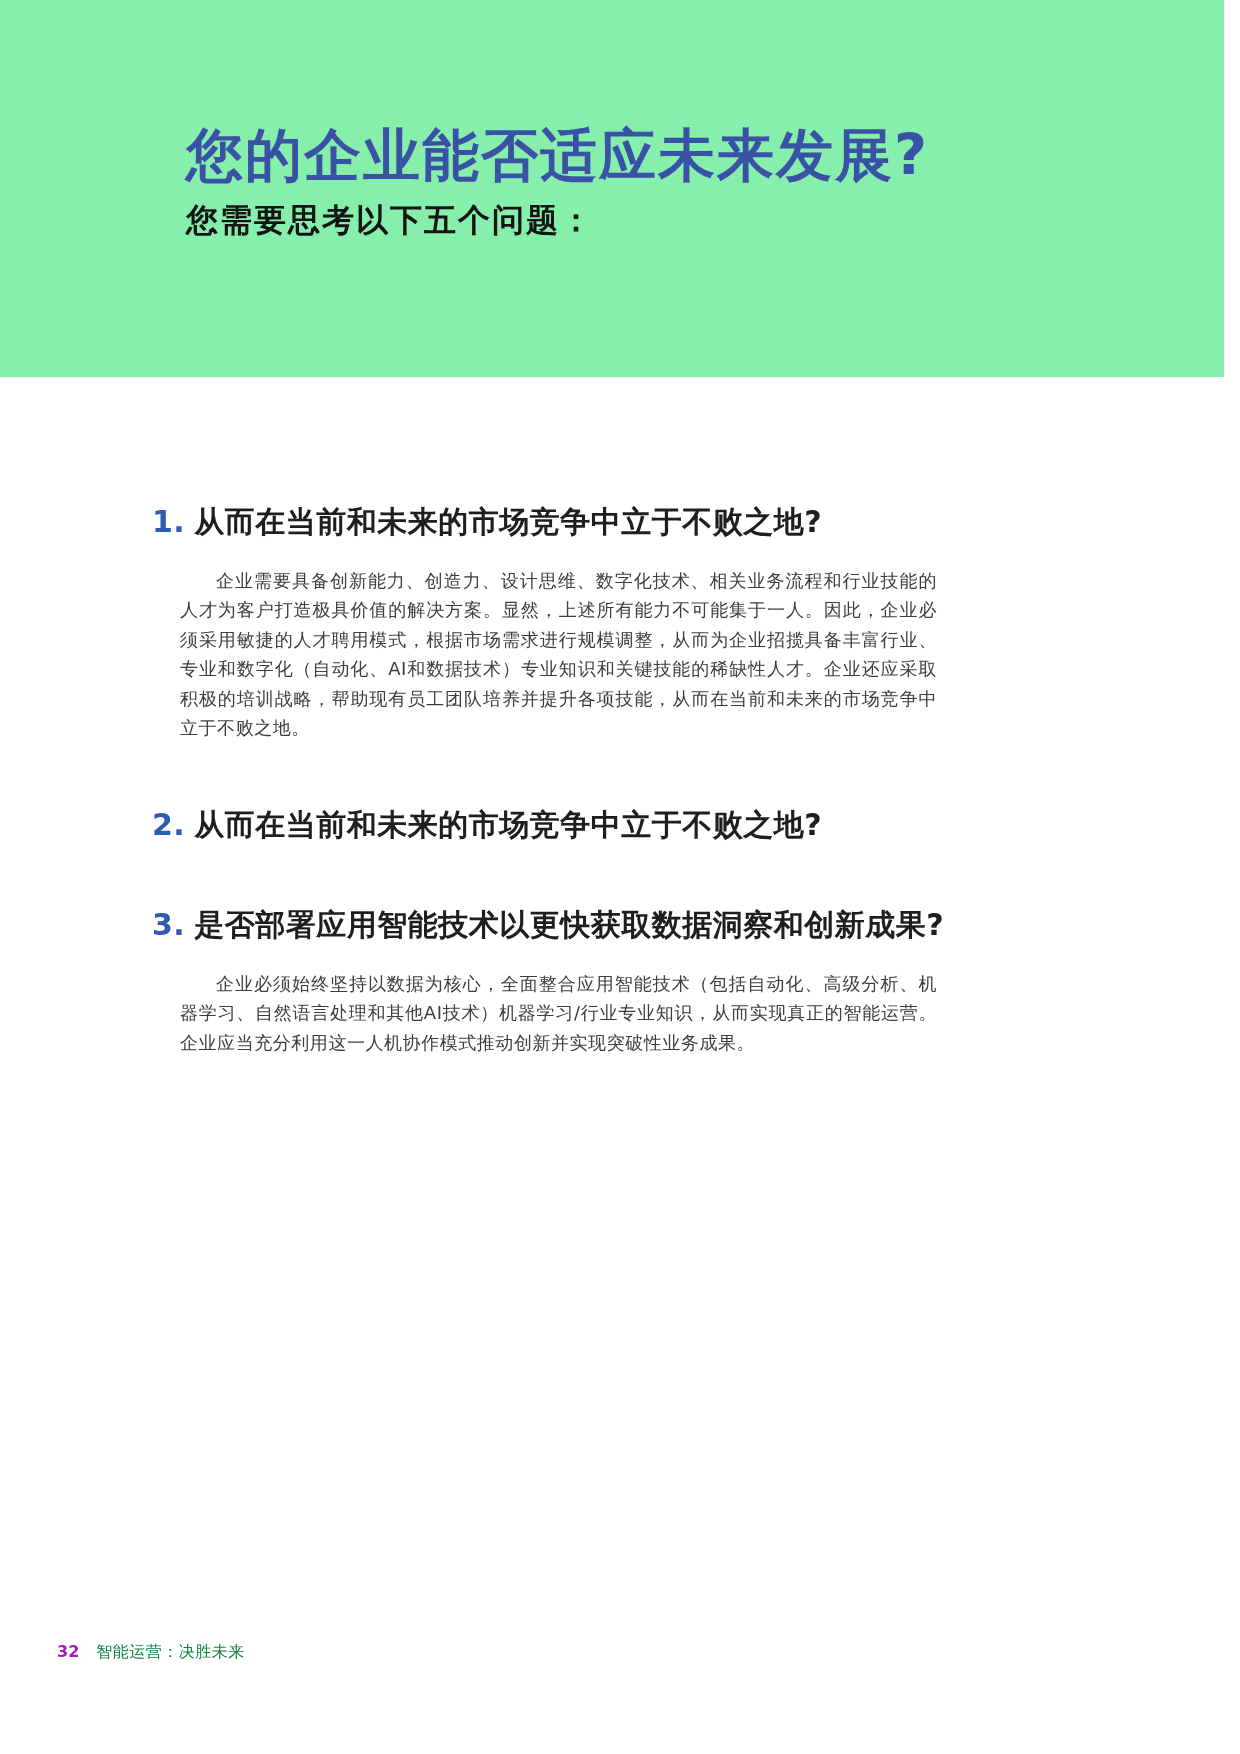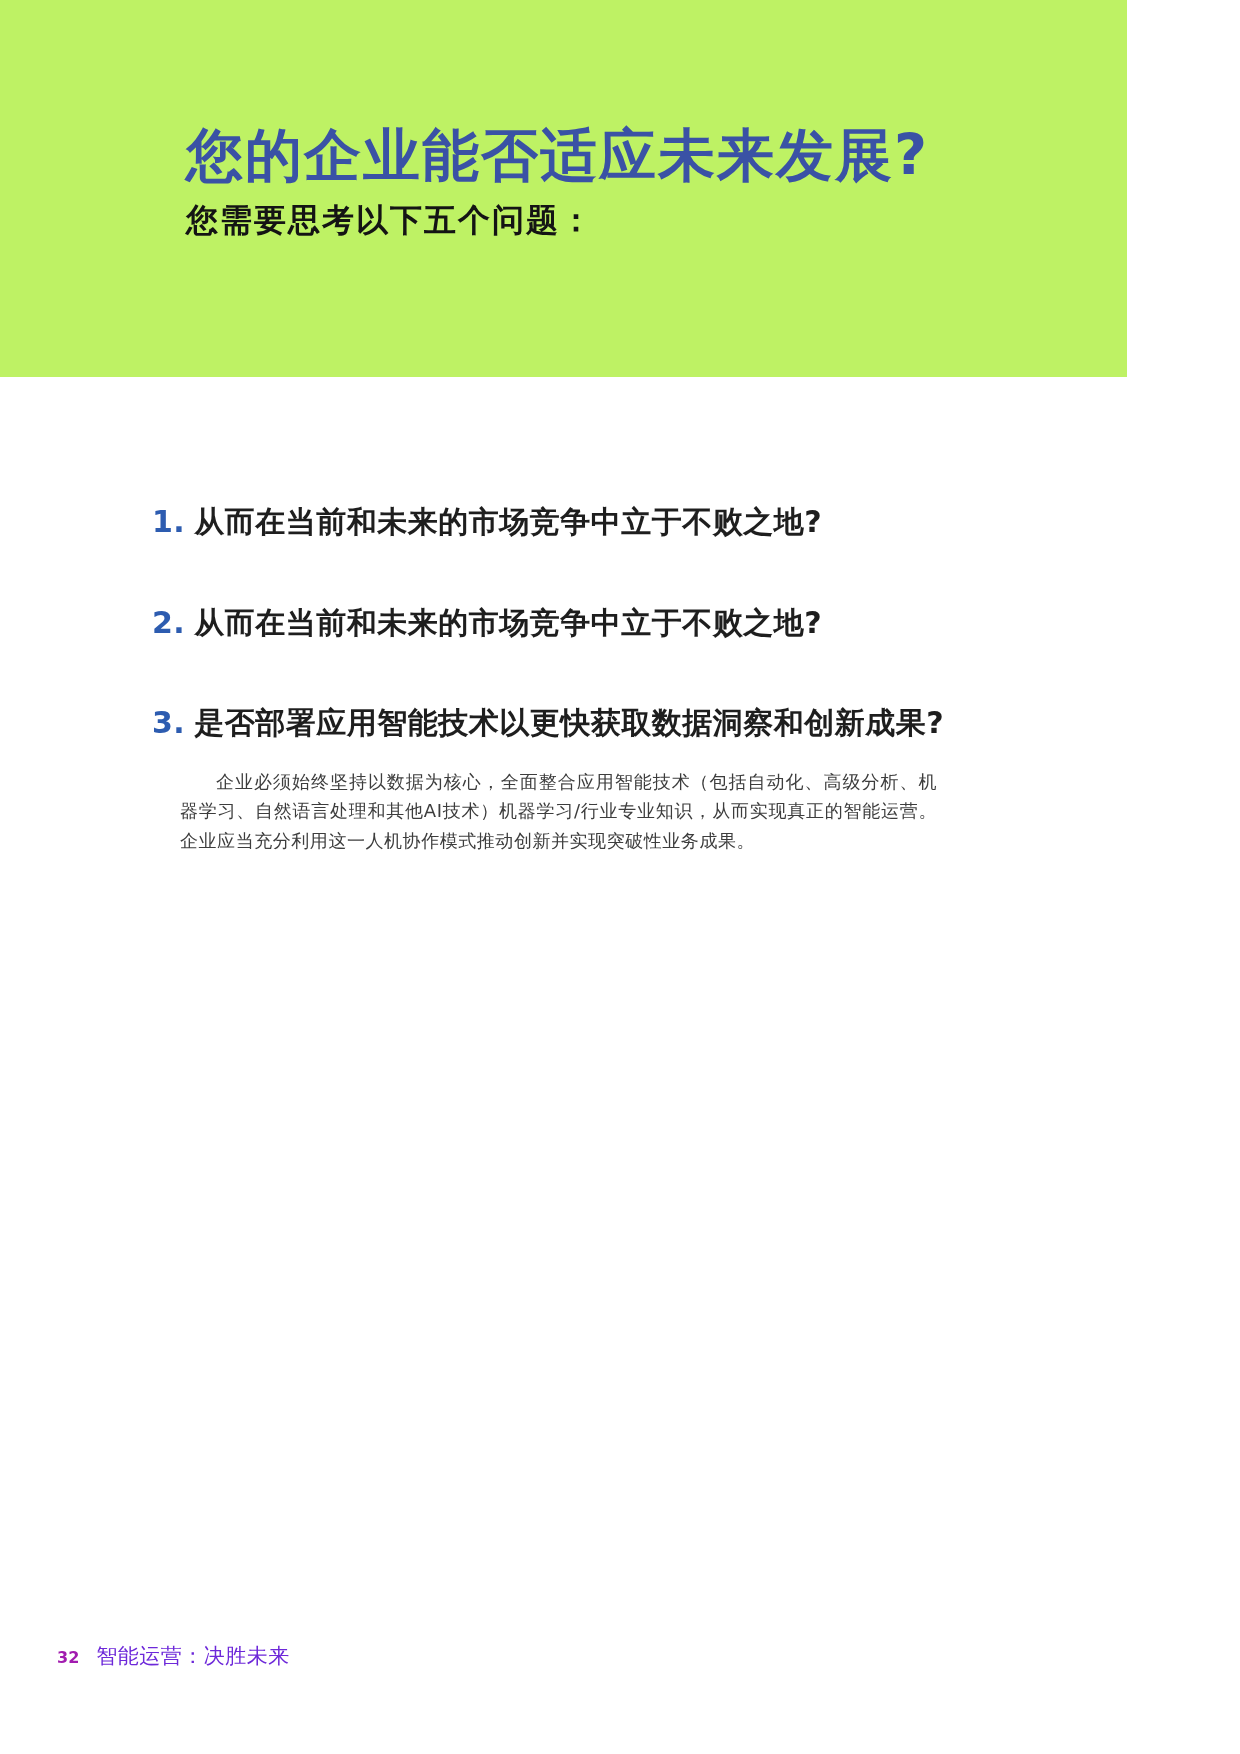--- a/index.html
+++ b/index.html
@@ -9,23 +9,23 @@
     height: 1754px;
     background: #ffffff;
     overflow: hidden;
     font-family: "DejaVu Sans", sans-serif;
   }
 
   
   .band {
     position: absolute;
     top: 0; left: 0;
-    width: 1127px;
+    width: 1224px;
     height: 377px;
-    background: #bef264;
+    background: #86efac;
   }
   .title-block {
     position: absolute;
     left: 186px;
     top: 122px;
     margin: 0;
   }
   .title-line1 {
     display: block;
     font-size: 57px;
@@ -91,23 +91,23 @@
     display: flex;
     align-items: baseline;
   }
   .footer-page-num {
     font-size: 16px;
     font-weight: 700;
     color: #a21caf;
   }
   .footer-doc-title {
     margin-left: 17px;
-    font-size: 21px;
+    font-size: 16px;
     font-weight: 500;
-    color: #6d28d9;
+    color: #15803d;
     letter-spacing: 0.5px;
   }
 </style>
 </head>
 <body>
 
 <div class="page">
 
   <header class="band">
     <h1 class="title-block">
@@ -116,20 +116,21 @@
     </h1>
   </header>
 
   <main class="content">
 
     <section class="q">
       <h2 class="q-heading">
         <span class="q-num">1.</span>
         <span class="q-text">从而在当前和未来的市场竞争中立于不败之地?</span>
       </h2>
+      <p class="q-body">企业需要具备创新能力、创造力、设计思维、数字化技术、相关业务流程和行业技能的人才为客户打造极具价值的解决方案。显然，上述所有能力不可能集于一人。因此，企业必须采用敏捷的人才聘用模式，根据市场需求进行规模调整，从而为企业招揽具备丰富行业、专业和数字化（自动化、AI和数据技术）专业知识和关键技能的稀缺性人才。企业还应采取积极的培训战略，帮助现有员工团队培养并提升各项技能，从而在当前和未来的市场竞争中立于不败之地。</p>
     </section>
 
     <section class="q">
       <h2 class="q-heading">
         <span class="q-num">2.</span>
         <span class="q-text">从而在当前和未来的市场竞争中立于不败之地?</span>
       </h2>
     </section>
 
     <section class="q">

